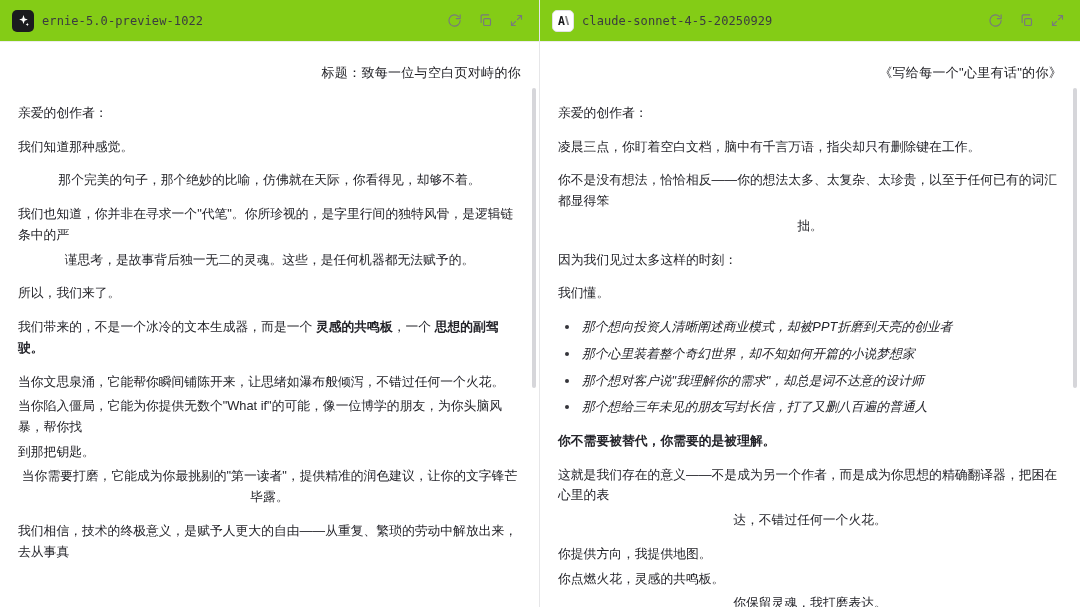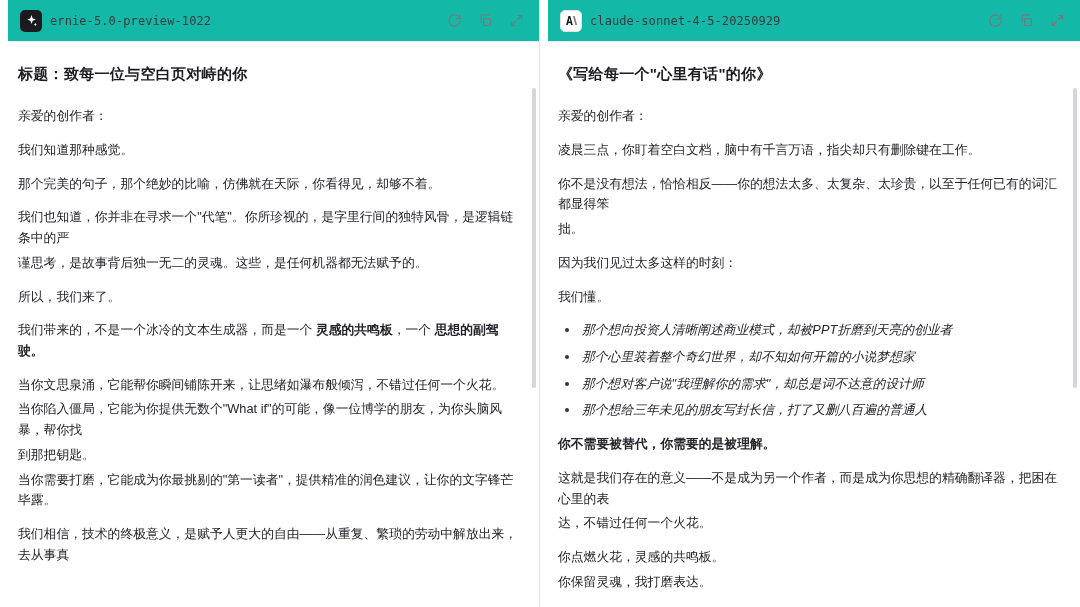--- a/index.html
+++ b/index.html
@@ -24,24 +24,23 @@
     flex-direction: column;
     position: relative;
   }
   .pane.left { border-right: 1px solid #e6e6e8; }
   .pane-header {
     height: 42px;
     min-height: 42px;
     display: flex;
     align-items: center;
     padding: 0 14px 0 12px;
-    background: #14b8a6;
+    background: #84cc16;
     border-bottom: 1px solid #ececee;
     gap: 8px;
-    margin-left: 8px;
   }
   .brand-badge {
     width: 22px; height: 22px;
     border-radius: 5px;
     display: flex; align-items: center; justify-content: center;
     flex: 0 0 auto;
   }
   .brand-badge.ernie {
     background: #1b1b1f;
     color: #ffffff;
@@ -82,28 +81,29 @@
     padding: 14px 18px 10px 18px;
     position: relative;
   }
   .doc {
     font-size: 12.8px;
     line-height: 1.62;
     color: #24242a;
   }
   .doc p { margin: 0 0 13px 0; }
   .doc p.tight { margin-bottom: 4px; }
-  .doc p.tight-last { margin-bottom: 13px; }
+  .doc p.tight-last { margin-bottom: 13px; text-align: center; }
   .doc .b { font-weight: bold; font-family: Liberation Serif, serif; }
   .doc h2.doc-title {
-    font-size: 15px;
-    font-weight: bold;
+    font-size: 13px;
+    font-weight: normal;
     margin: 6px 0 20px 0;
     color: #1c1c21;
     letter-spacing: 0.3px;
+    text-align: right;
   }
   .doc ul {
     margin: 0 0 13px 0;
     padding-left: 22px;
     font-style: italic;
   }
   .doc li {
     margin: 0 0 6px 0;
     padding-left: 2px;
   }
@@ -222,20 +222,21 @@
         <p>我们懂。</p>
         <ul>
           <li>那个想向投资人清晰阐述商业模式，却被PPT折磨到天亮的创业者</li>
           <li>那个心里装着整个奇幻世界，却不知如何开篇的小说梦想家</li>
           <li>那个想对客户说"我理解你的需求"，却总是词不达意的设计师</li>
           <li>那个想给三年未见的朋友写封长信，打了又删八百遍的普通人</li>
         </ul>
         <p class="strong-block">你不需要被替代，你需要的是被理解。</p>
         <p class="tight">这就是我们存在的意义——不是成为另一个作者，而是成为你思想的精确翻译器，把困在心里的表</p>
         <p class="tight-last">达，不错过任何一个火花。</p>
+        <p class="tight">你提供方向，我提供地图。</p>
         <p class="tight">你点燃火花，灵感的共鸣板。</p>
         <p class="tight-last">你保留灵魂，我打磨表达。</p>
 
       </div>
       <div class="scroll-thumb" style="top:46px;height:300px;"></div>
     </div>
   </div>
 
 </div>
 

